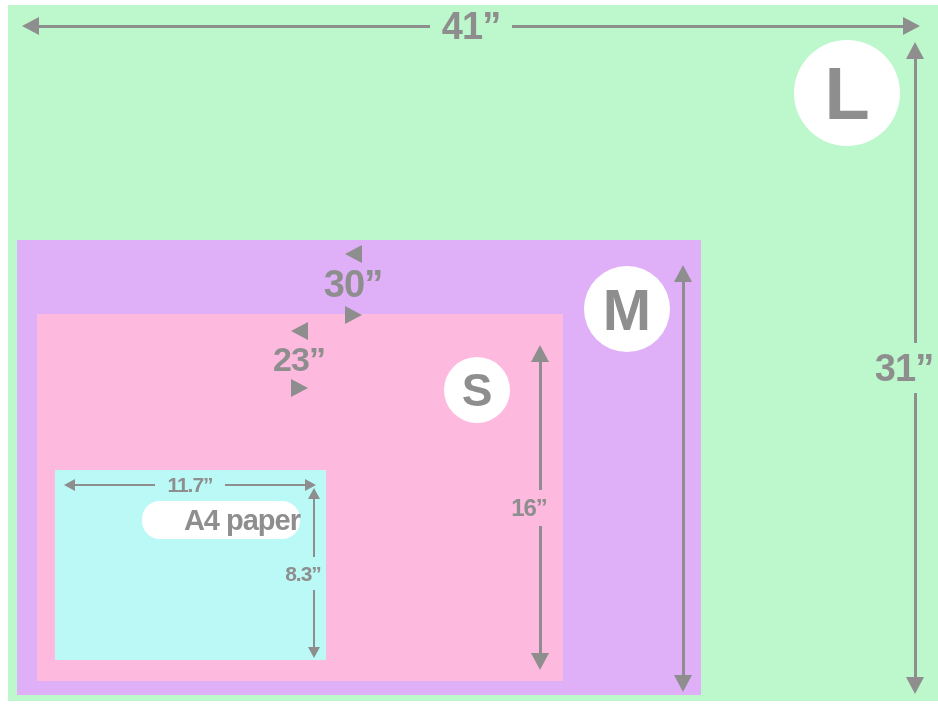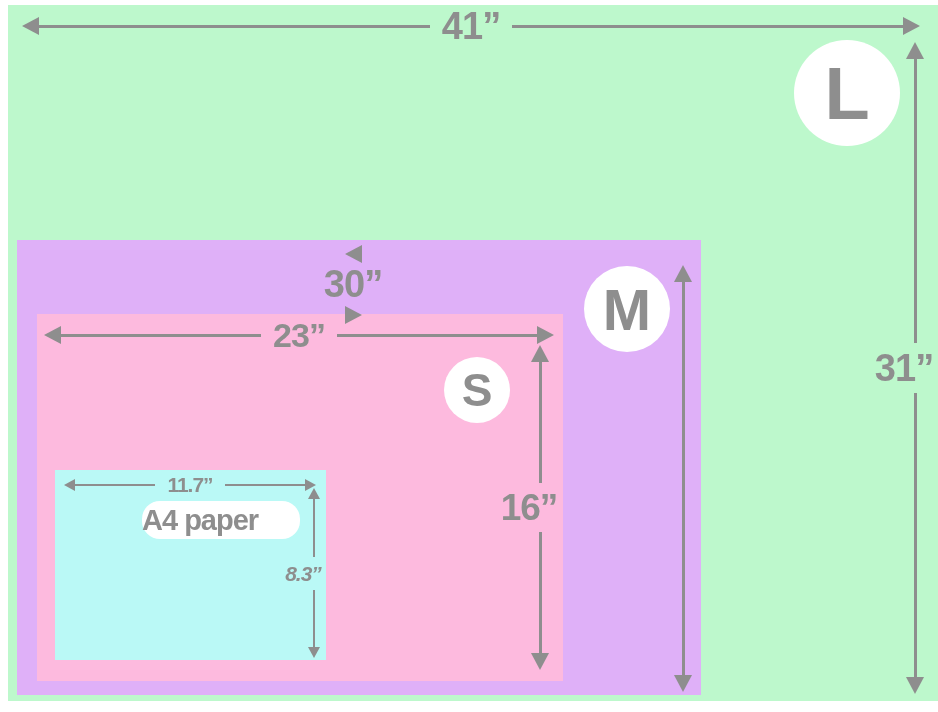--- a/index.html
+++ b/index.html
@@ -19,21 +19,21 @@
   .dim{position:absolute;display:flex;align-items:center;color:var(--gray);}
   .dim-h{flex-direction:row;height:26px;}
   .dim-v{flex-direction:column;width:26px;}
   .dim .seg{flex:1 1 auto;background:var(--gray);}
   .dim-h .seg{height:3px;}
   .dim-v .seg{width:3px;}
   .dim.small .dim-label{font-size:21px;font-weight:700;}
   .dim-h .dim-label{padding:0 12px;white-space:nowrap;}
   .dim-v .dim-label{padding:6px 0;white-space:nowrap;transform:translateX(-11px);line-height:1;}
   .dim-label{font-weight:700;letter-spacing:-1px;}
-  .fs38{font-size:38px;} .fs34{font-size:34px;} .fs32{font-size:37px;}
+  .fs38{font-size:38px;} .fs34{font-size:34px;} .fs32{font-size:24px;}
 
   .ah{width:0;height:0;flex:0 0 auto;}
   .ah-left{border-top:9px solid transparent;border-bottom:9px solid transparent;border-right:17px solid var(--gray);}
   .ah-right{border-top:9px solid transparent;border-bottom:9px solid transparent;border-left:17px solid var(--gray);}
   .ah-up{border-left:9px solid transparent;border-right:9px solid transparent;border-bottom:17px solid var(--gray);}
   .ah-down{border-left:9px solid transparent;border-right:9px solid transparent;border-top:17px solid var(--gray);}
   .small .ah-left{border-top-width:6px;border-bottom-width:6px;border-right-width:11px;}
   .small .ah-right{border-top-width:6px;border-bottom-width:6px;border-left-width:11px;}
   .small .ah-up{border-left-width:6px;border-right-width:6px;border-bottom-width:11px;}
   .small .ah-down{border-left-width:6px;border-right-width:6px;border-top-width:11px;}
@@ -41,21 +41,21 @@
   .dim-v.small .seg{width:2px;height:auto;}
 
   
   .badge{position:absolute;background:var(--badge_bg);border-radius:50%;display:flex;
          align-items:center;justify-content:center;color:var(--gray);font-weight:700;}
   .badge-l{left:794px;top:40px;width:106px;height:106px;font-size:74px;}
   .badge-m{left:584px;top:266px;width:86px;height:86px;font-size:58px;}
   .badge-s{left:444px;top:357px;width:66px;height:66px;font-size:46px;}
 
   .a4-tag{position:absolute;left:142px;top:501px;width:158px;height:38px;background:var(--badge_bg);
-          border-radius:18px;display:flex;align-items:center;justify-content:flex-start;
+          border-radius:18px;display:flex;align-items:center;justify-content:flex-end;
           color:var(--gray);font-size:29px;font-weight:600;letter-spacing:-1px;}
 </style>
 </head>
 <body>
 
 <div class="canvas">
 
   <div class="panel panel-green"></div>
   <div class="panel panel-purple"></div>
   <div class="panel panel-pink"></div>
@@ -85,21 +85,21 @@
     <span class="ah ah-right"></span>
   </div>
 
   <div class="dim dim-v" style="left:670px;top:265px;height:427px;">
     <span class="ah ah-up"></span>
     <span class="seg"></span>
     <span class="seg"></span>
     <span class="ah ah-down"></span>
   </div>
 
-  <div class="dim dim-h" style="left:44px;top:322px;width:510px;">
+  <div class="dim dim-h" style="left:44px;top:322px;width:510px;flex-direction:column;">
     <span class="ah ah-left"></span>
     <span class="seg"></span>
     <span class="dim-label fs34">23”</span>
     <span class="seg"></span>
     <span class="ah ah-right"></span>
   </div>
 
   <div class="dim dim-v" style="left:527px;top:345px;height:325px;">
     <span class="ah ah-up"></span>
     <span class="seg"></span>
@@ -109,21 +109,21 @@
   </div>
 
   <div class="dim dim-h small" style="left:64px;top:472px;width:252px;">
     <span class="ah ah-left"></span>
     <span class="seg"></span>
     <span class="dim-label">11.7”</span>
     <span class="seg"></span>
     <span class="ah ah-right"></span>
   </div>
 
-  <div class="dim dim-v small" style="left:301px;top:488px;height:170px;font-style:italic;">
+  <div class="dim dim-v small" style="left:301px;top:488px;height:170px;">
     <span class="ah ah-up"></span>
     <span class="seg"></span>
     <span class="dim-label">8.3”</span>
     <span class="seg"></span>
     <span class="ah ah-down"></span>
   </div>
 
   <div class="badge badge-l">
     <span>L</span>
   </div>

